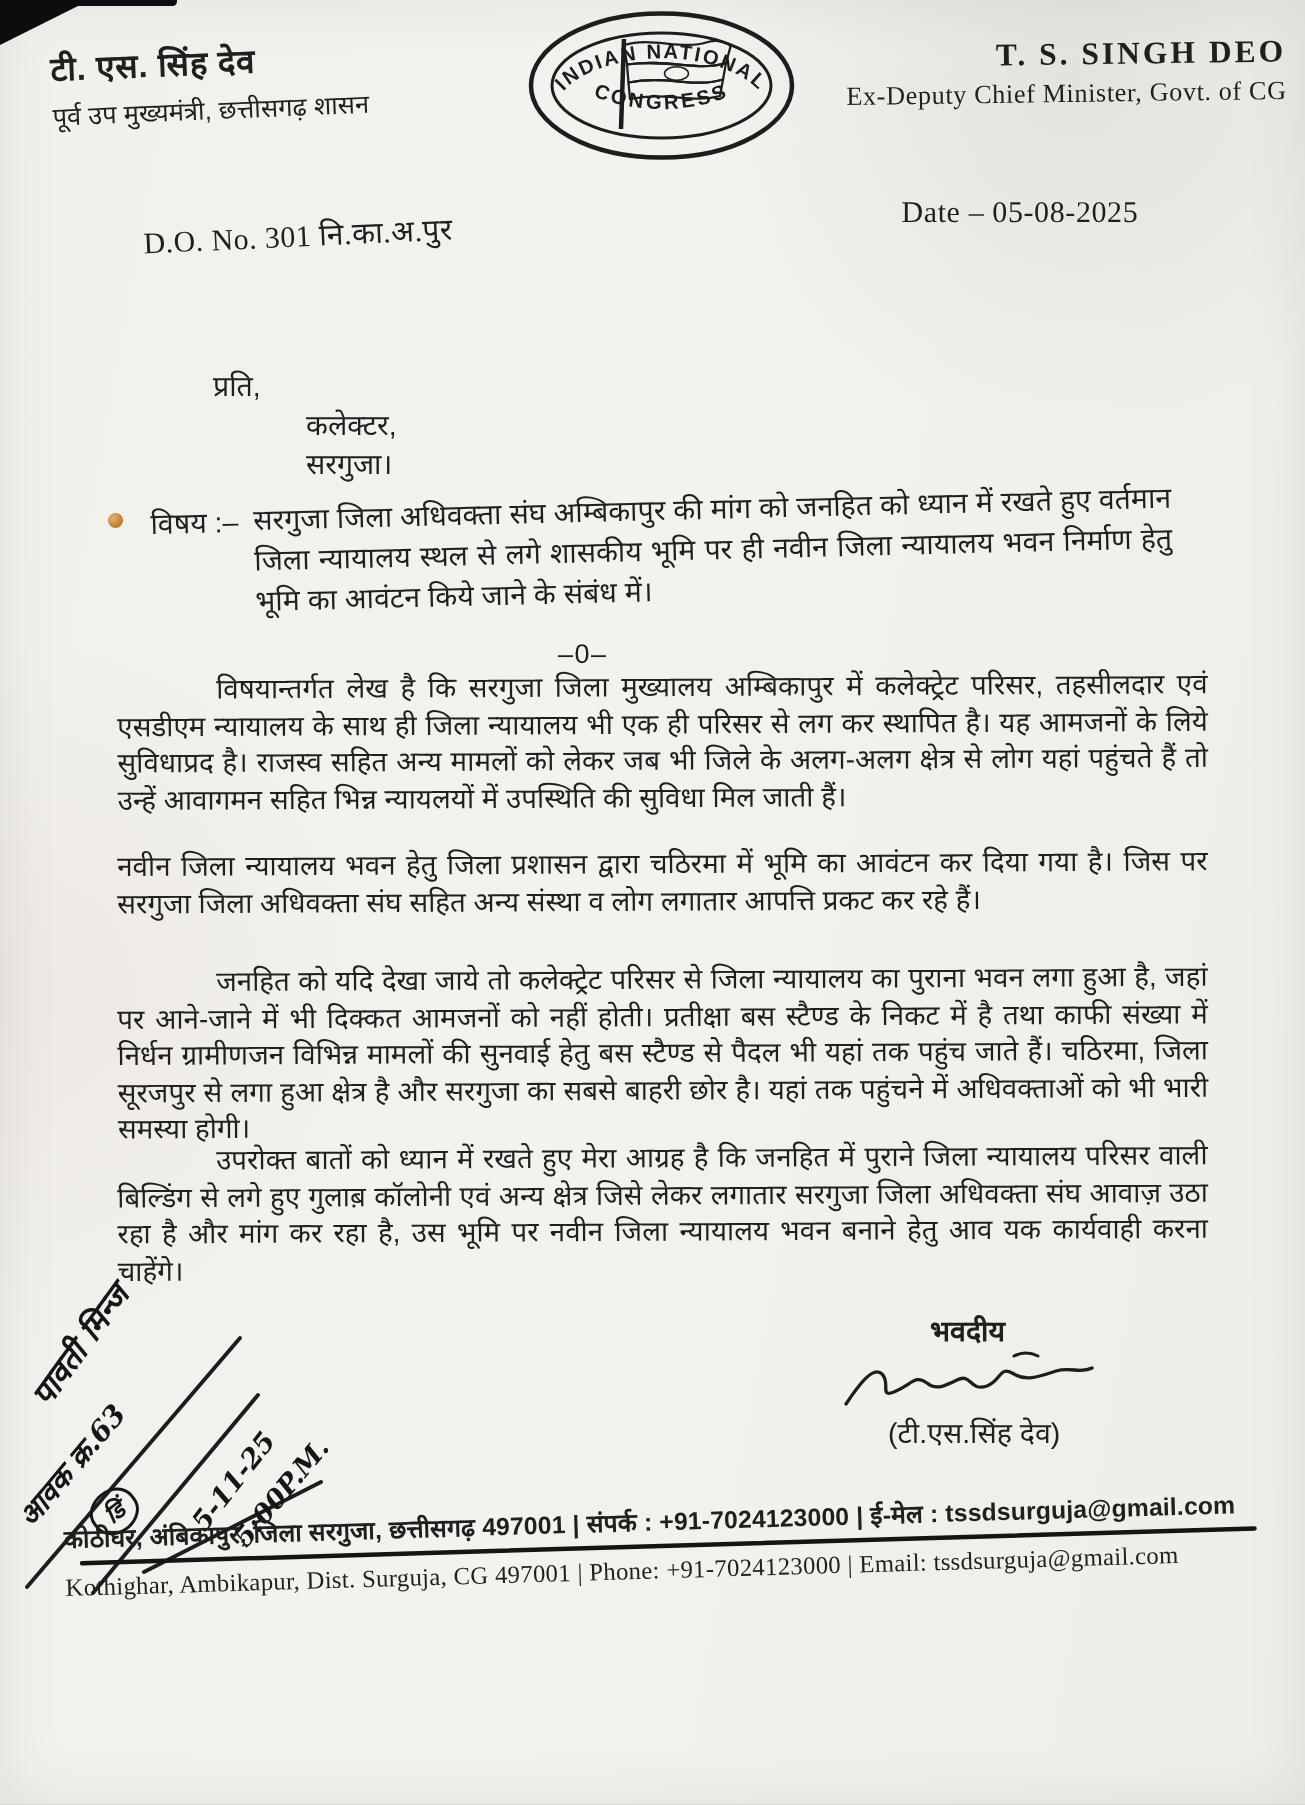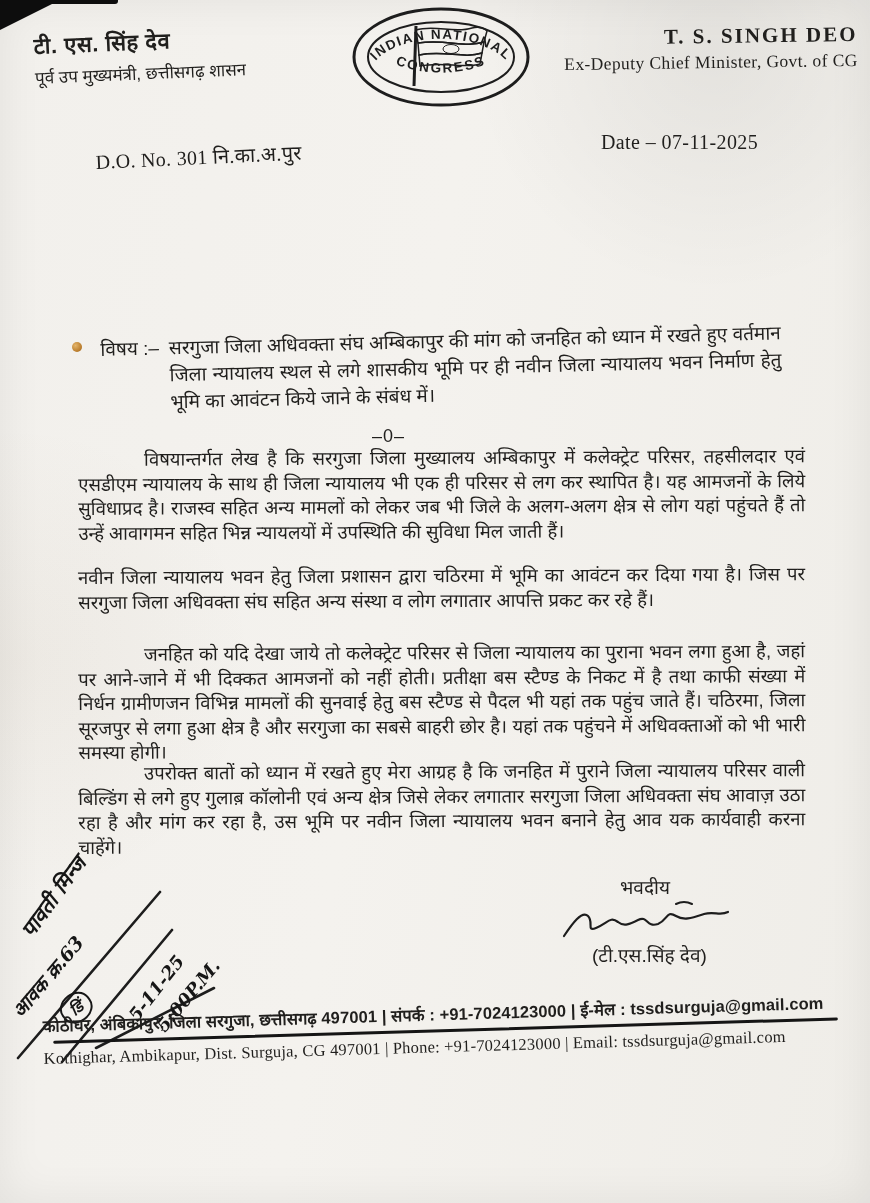--- a/index.html
+++ b/index.html
@@ -41,21 +41,21 @@
   .subject .label{font-size:19px;white-space:nowrap;margin-right:10px;}
   .subject .text{font-size:19px;line-height:27px;width:612px;text-align:justify;}
   .sep{left:372px;top:426px;font-size:18px;letter-spacing:1px;}
   
   .para{left:78px;width:727px;font-size:18.5px;line-height:24.5px;text-align:justify;transform:rotate(-0.3deg);transform-origin:left top;}
   .p1{top:448px;text-indent:66px;}
   .p2{top:566px;}
   .p3{top:643px;text-indent:66px;}
   .p4{top:762px;text-indent:66px;}
   
-  .valediction{left:620px;top:874px;font-size:19px;}
+  .valediction{left:620px;top:874px;font-size:19px;font-weight:bold;}
   .signatory{left:592px;top:942px;font-size:19px;}
   .sig-svg{left:558px;top:896px;}
   
   .footer{left:44px;top:1014px;width:795px;transform:rotate(-1.7deg);transform-origin:left bottom;}
   .footer .hi-line{font-size:16.5px;font-weight:bold;white-space:nowrap;letter-spacing:.1px;}
   .footer .rule{height:3px;background:#151515;margin:4px 0 5px 10px;border-radius:2px;}
   .footer .en-line{font-size:16.5px;white-space:nowrap;letter-spacing:.2px;}
   
   .hw{position:absolute;color:#161616;font-weight:bold;font-style:italic;white-space:nowrap;
       font-family:"DejaVu Serif","Liberation Serif",serif;}
@@ -106,23 +106,28 @@
         <ellipse cx="101" cy="43" rx="8" ry="4.5" fill="#9a9a9a" class="ink" stroke-width="1"></ellipse>
       </g>
     </svg>
   </div>
 
   <div class="abs sender-en serif">
     <div class="name">T. S. SINGH DEO</div>
     <div class="title">Ex-Deputy Chief Minister, Govt. of CG</div>
   </div>
 
-  <div class="abs date-line serif">Date – 07-11-2025</div>
+  <div class="abs date-line serif">Date – 05-08-2025</div>
   <div class="abs do-line serif">D.O. No. 301 नि.का.अ.पुर</div>
 
+  <div class="abs recipient hi">
+    <div>प्रति,</div>
+    <div class="indent">कलेक्टर,</div>
+    <div class="indent">सरगुजा।</div>
+  </div>
 
   <div class="abs subject hi">
     <div class="label">विषय :–</div>
     <div class="text">सरगुजा जिला अधिवक्ता संघ अम्बिकापुर की मांग को जनहित को ध्यान में रखते हुए वर्तमान जिला न्यायालय स्थल से लगे शासकीय भूमि पर ही नवीन जिला न्यायालय भवन निर्माण हेतु भूमि का आवंटन किये जाने के संबंध में।</div>
   </div>
 
   <div class="abs sep hi">–0–</div>
 
   <div class="abs para p1 hi">विषयान्तर्गत लेख है कि सरगुजा जिला मुख्यालय अम्बिकापुर में कलेक्ट्रेट परिसर, तहसीलदार एवं एसडीएम न्यायालय के साथ ही जिला न्यायालय भी एक ही परिसर से लग कर स्थापित है। यह आमजनों के लिये सुविधाप्रद है। राजस्व सहित अन्य मामलों को लेकर जब भी जिले के अलग-अलग क्षेत्र से लोग यहां पहुंचते हैं तो उन्हें आवागमन सहित भिन्न न्यायलयों में उपस्थिति की सुविधा मिल जाती हैं।</div>
   <div class="abs para p2 hi">नवीन जिला न्यायालय भवन हेतु जिला प्रशासन द्वारा चठिरमा में भूमि का आवंटन कर दिया गया है। जिस पर सरगुजा जिला अधिवक्ता संघ सहित अन्य संस्था व लोग लगातार आपत्ति प्रकट कर रहे हैं।</div>

